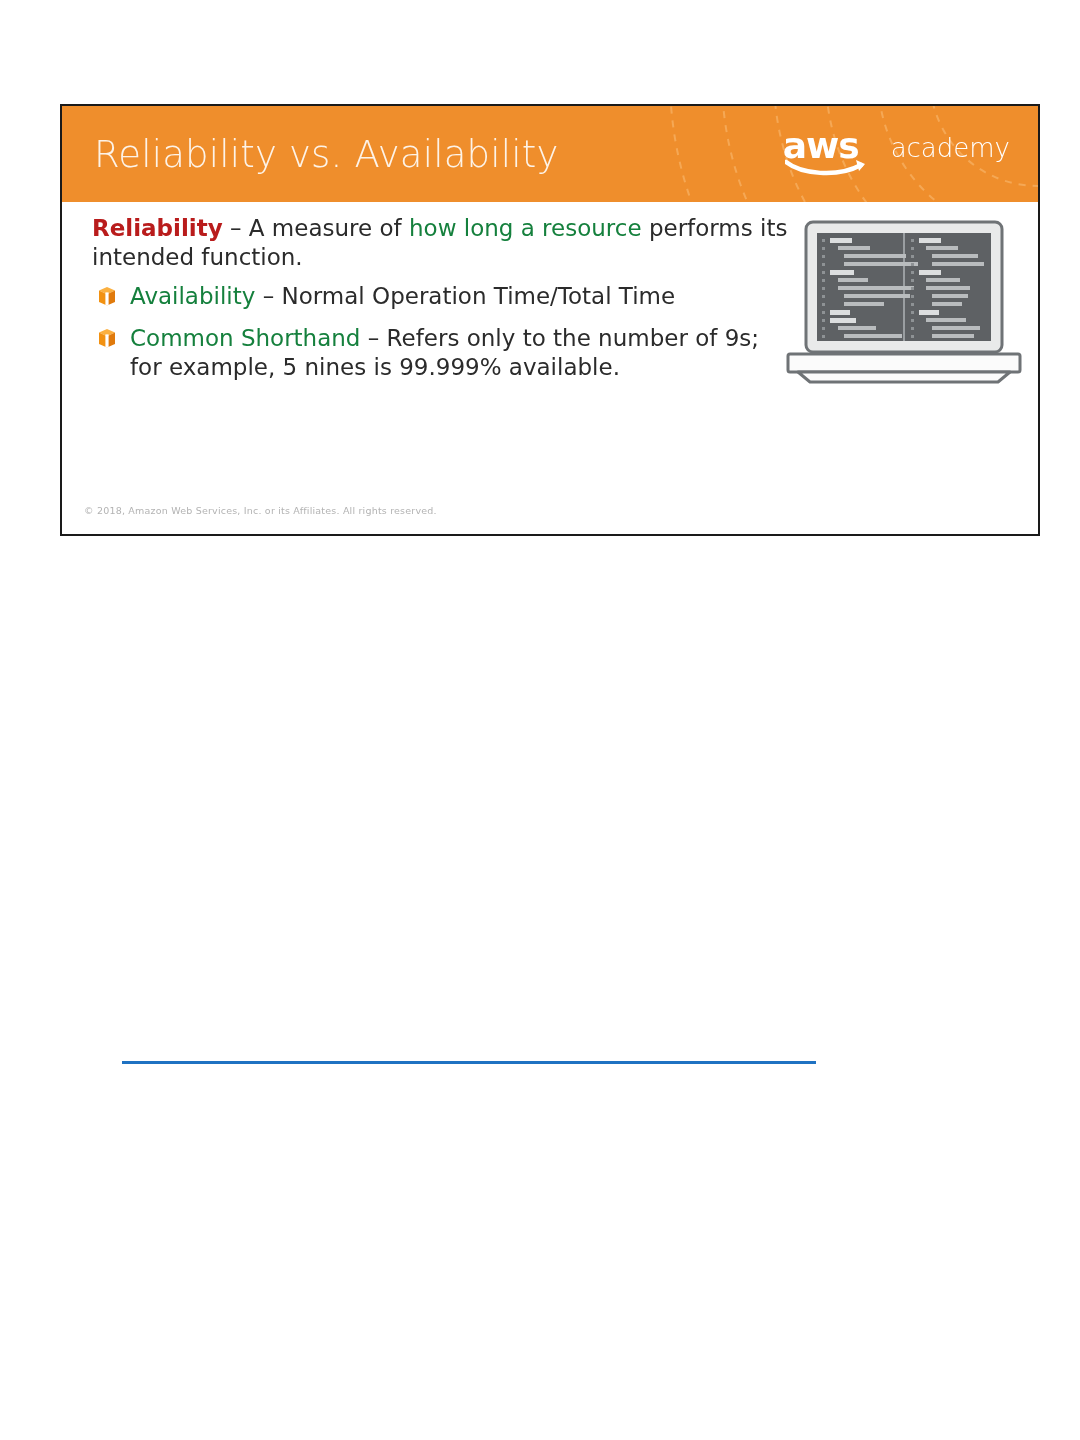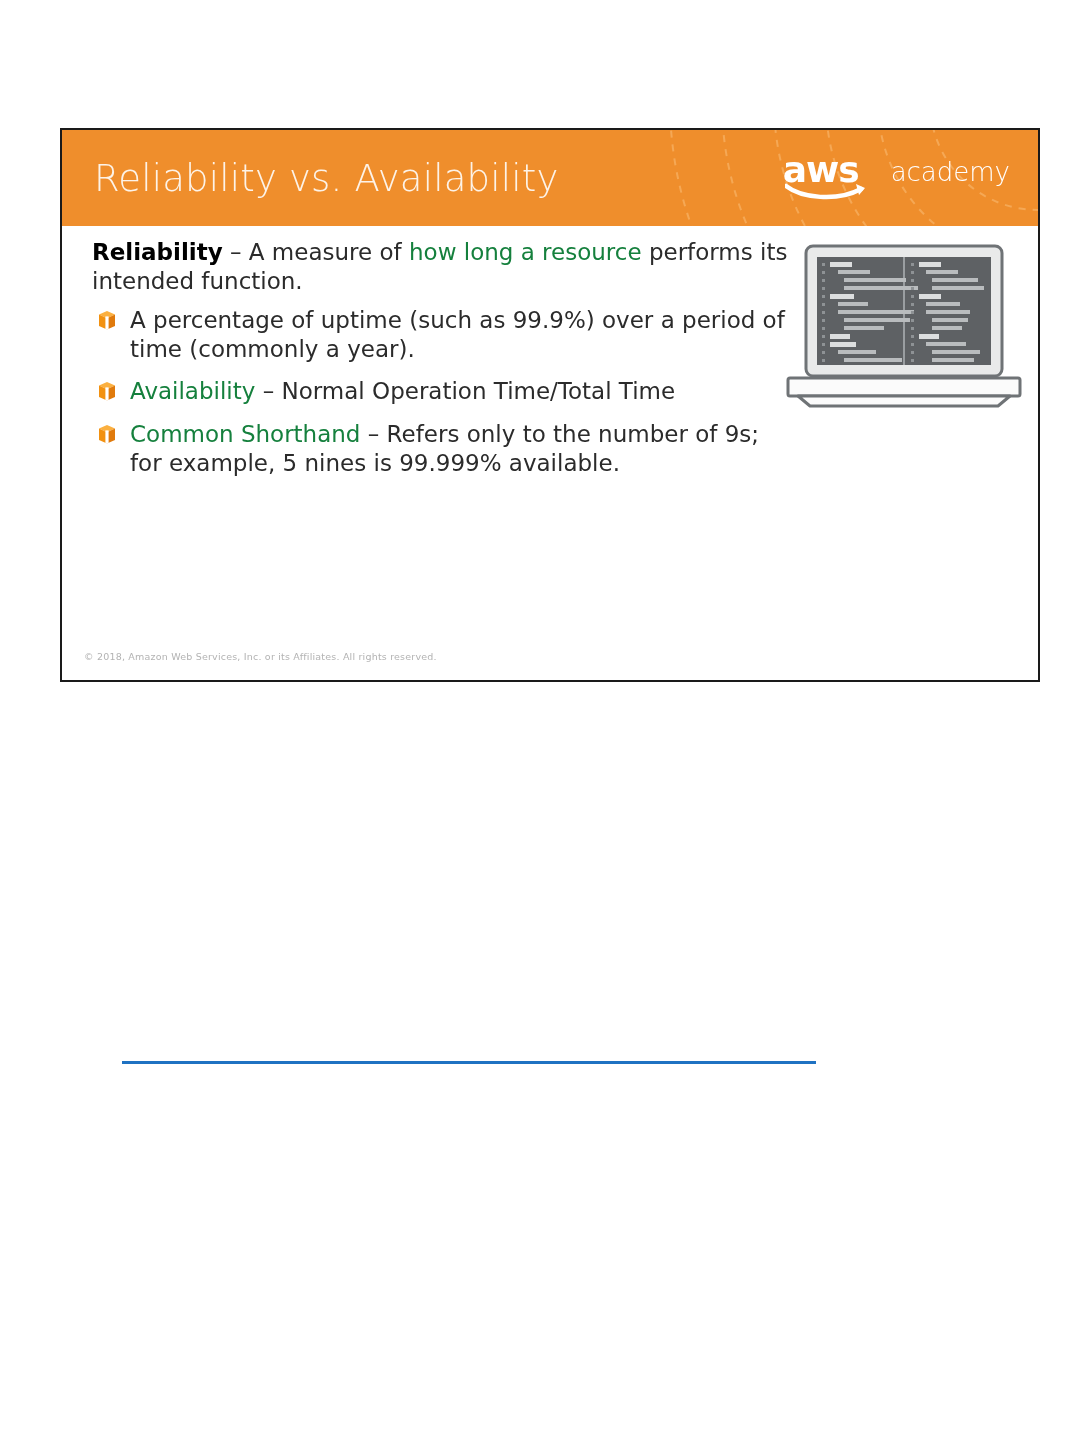--- a/index.html
+++ b/index.html
@@ -14,26 +14,25 @@
     font-family: "Liberation Sans", sans-serif;
     -webkit-font-smoothing: antialiased;
   }
 
   
   .slide {
     position: absolute;
     left: 60px;
     top: 104px;
     width: 980px;
-    height: 554px;
+    height: 432px;
     background: #ffffff;
     border: 2px solid #1a1a1a;
     box-sizing: border-box;
     overflow: hidden;
-    margin-top: 24px;
   }
 
   
   .header {
     position: absolute;
     left: 0;
     top: 0;
     width: 100%;
     height: 96px;
     background: #ef8e2c;
@@ -112,21 +111,21 @@
     font-size: 23px;
     line-height: 1.26;
     color: #2b2b2b;
     font-family: "DejaVu Sans", sans-serif;
     font-weight: 400;
     margin: 0 0 10px 0;
   }
   .para.second {
     margin-top: 30px;
   }
-  .b { font-weight: bold; color: #000000; }
+  .b { font-weight: bold; color: #b91c1c; }
   .blue { color: #15803d; }
 
   
   .bullets {
     list-style: none;
     margin: 10px 0 0 0;
     padding: 0;
   }
   .bullet-item {
     position: relative;
@@ -284,29 +283,20 @@
 
   <div class="content">
 
     <p class="para">
       <span class="b">Reliability</span><span> – A measure of </span><span class="blue">how long a resource</span><span> performs its intended function.</span>
     </p>
 
 
     <ul class="bullets">
 
-      <li class="bullet-item">
-        <svg class="cube-icon" viewBox="0 0 18 19">
-          <path d="M9 0 L17 3.6 L9 7.2 L1 3.6 Z" fill="#fbb040"></path>
-          <path d="M1 3.6 L9 7.2 L9 18.6 L1 15 Z" fill="#f29111"></path>
-          <path d="M17 3.6 L9 7.2 L9 18.6 L17 15 Z" fill="#e07a0c"></path>
-          <rect x="7.4" y="5.4" width="3.2" height="13.2" fill="#ffffff"></rect>
-        </svg>
-        <span>A percentage of uptime (such as 99.9%) over a period of time (commonly a year).</span>
-      </li>
 
       <li class="bullet-item">
         <svg class="cube-icon" viewBox="0 0 18 19">
           <path d="M9 0 L17 3.6 L9 7.2 L1 3.6 Z" fill="#fbb040"></path>
           <path d="M1 3.6 L9 7.2 L9 18.6 L1 15 Z" fill="#f29111"></path>
           <path d="M17 3.6 L9 7.2 L9 18.6 L17 15 Z" fill="#e07a0c"></path>
           <rect x="7.4" y="5.4" width="3.2" height="13.2" fill="#ffffff"></rect>
         </svg>
         <span class="blue">Availability</span><span> – Normal Operation Time/Total Time</span>
       </li>

